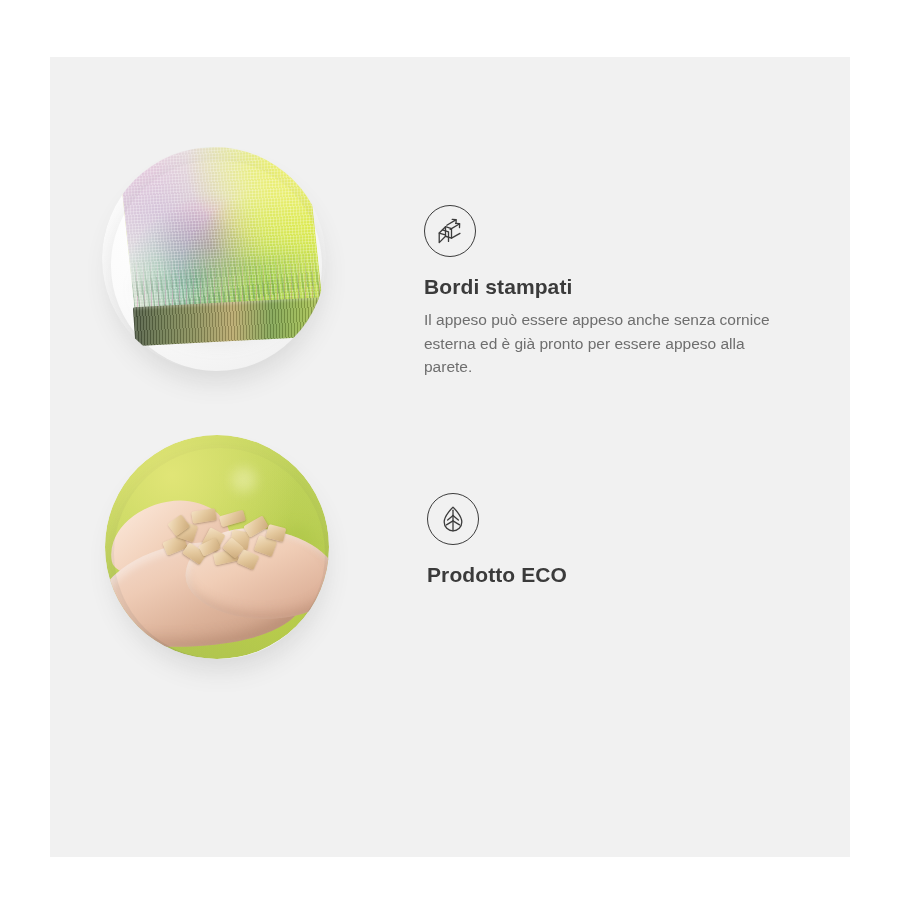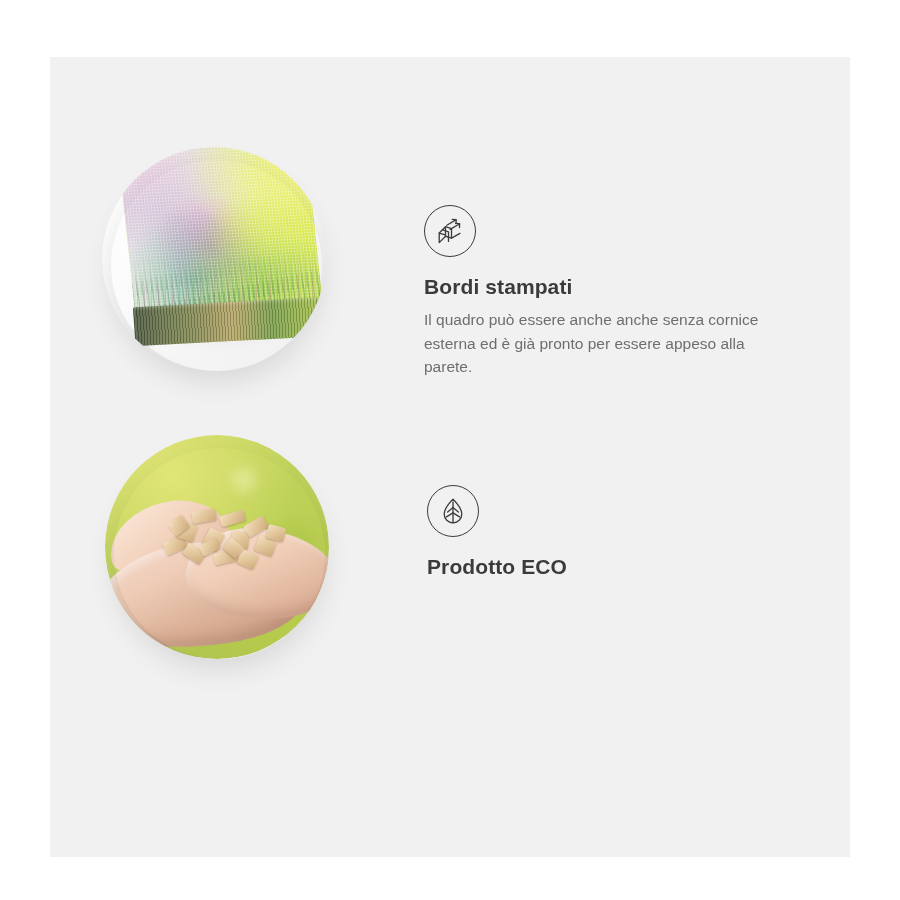--- a/index.html
+++ b/index.html
@@ -145,21 +145,21 @@
     border-radius:50%;
     box-shadow:0 10px 26px rgba(90,90,90,.16);
   }
 
   
   .text-col{
     position:absolute;
     left:322px;top:58px;
     width:372px;
   }
-  .feature-2 .text-col{top:50px;}
+  .feature-2 .text-col{top:58px;}
 
   .icon-badge{
     width:52px;height:52px;
     border-radius:50%;
     border:1.6px solid #3c3c3c;
     display:flex;align-items:center;justify-content:center;
     box-sizing:border-box;
     margin-bottom:17px;
   }
   .icon-badge svg{display:block;}
@@ -214,21 +214,21 @@
           <path d="M4.5 18.2 L10.9 20.2"></path>
           <path d="M8 14.9 L14.4 16.9 L14.4 27.1"></path>
           <path d="M12.6 9.9 L22.2 4.2"></path>
           <path d="M18.3 3.6 L22.6 3.8 L22.4 8.1"></path>
           <path d="M16.2 14.2 L25.9 8.5"></path>
           <path d="M22 7.9 L26.3 8.1 L26.1 12.4"></path>
           <path d="M17.6 23.6 L26.6 18.6"></path>
         </svg>
       </div>
       <h2 class="feature-title">Bordi stampati</h2>
-      <p class="feature-body">Il quadro può essere anche anche senza cornice esterna ed è già pronto per essere appeso alla parete.</p>
+      <p class="feature-body">Il appeso può essere appeso anche senza cornice esterna ed è già pronto per essere appeso alla parete.</p>
     </div>
   </div>
 
   <div class="feature feature-2">
 
     <div class="photo-wrap">
       <div class="photo">
         <div class="eco-bg"></div>
         <div class="eco-blur"></div>
         <div class="hand-back"></div>

